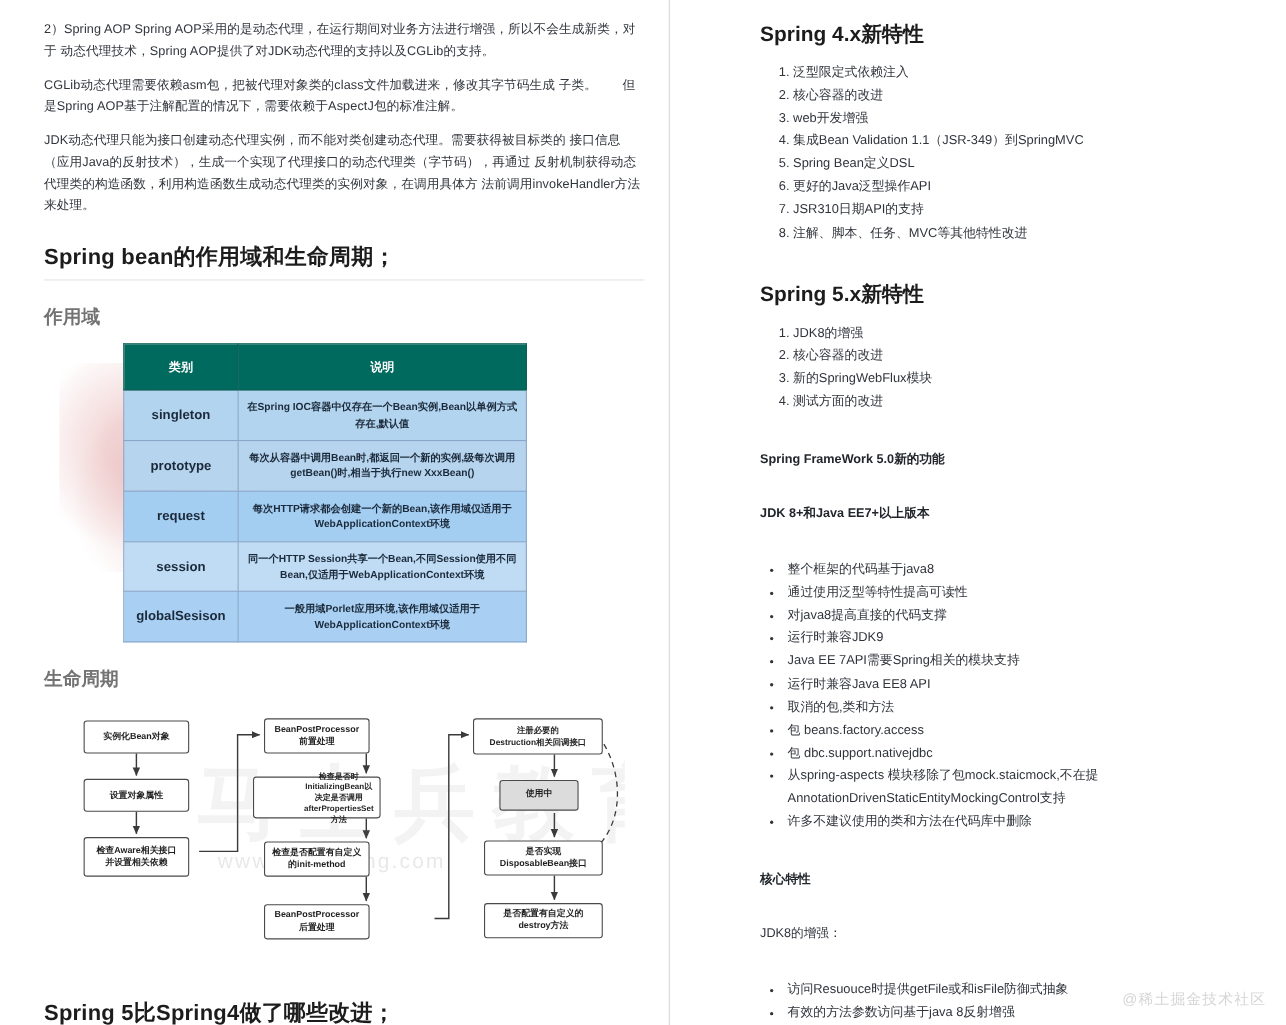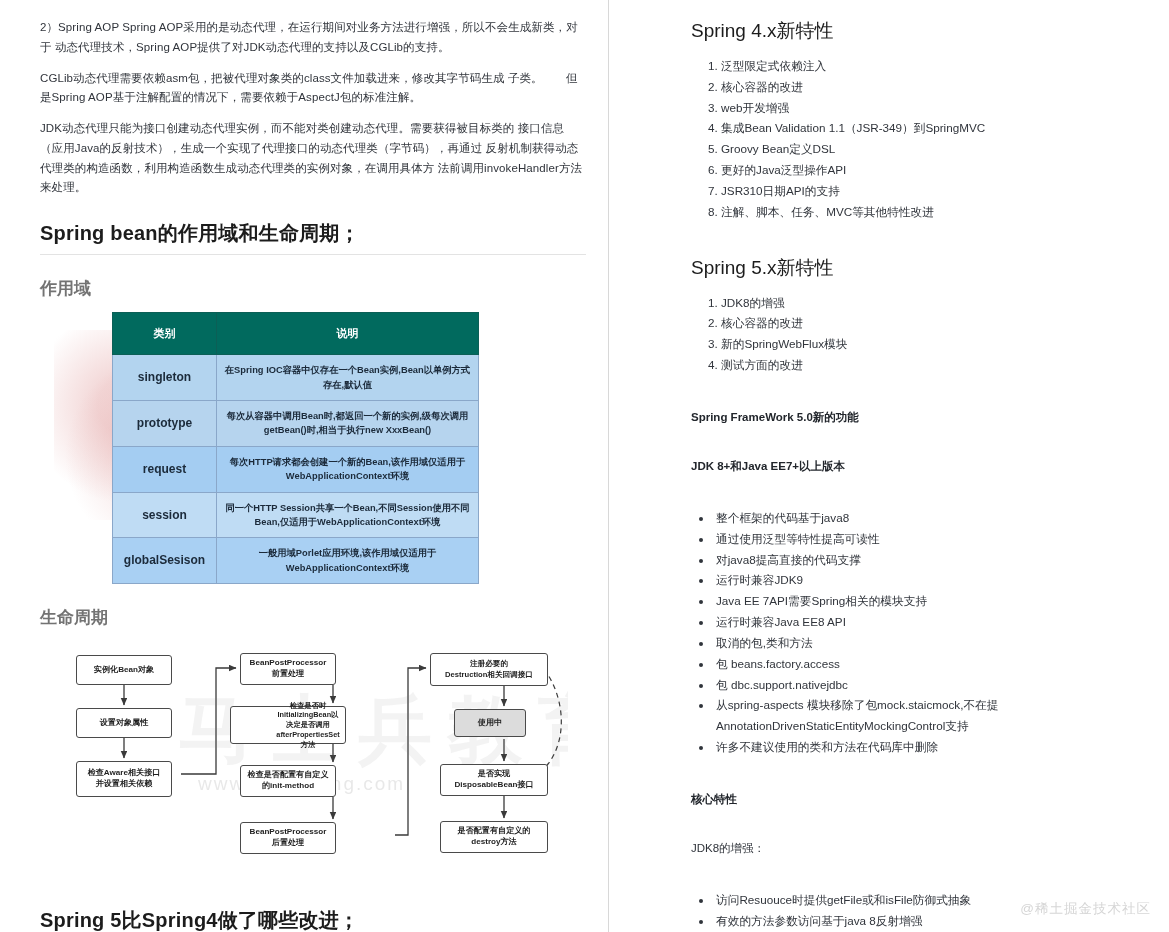--- a/index.html
+++ b/index.html
@@ -29,21 +29,21 @@
     letter-spacing:.1px;
   }
   h2.h-major{
     font-size:20px;font-weight:bold;color:#1c1c1c;margin:22px 0 0 0;
     padding-bottom:7px;border-bottom:1px solid #e3e3e3;letter-spacing:.2px;
   }
   h3.h-sub-lg{
     font-size:17px;font-weight:bold;color:#737373;margin:22px 0 12px 0;
   }
   h2.h-right{
-    font-size:19px;font-weight:normal;color:#1c1c1c;margin:0 0 12px 0;
+    font-size:19px;font-weight:bold;color:#1c1c1c;margin:0 0 12px 0;
   }
   h2.h-right.second{margin-top:32px;}
   .h-bold-small{font-size:11.5px;font-weight:bold;color:#22262c;margin:0;}
   .plain-small{font-size:11.5px;color:#30343b;margin:0;}
 
   ol.num{margin:0 0 0 4px;padding-left:26px;}
   ol.num li{font-size:11.7px;line-height:1.78;color:#30343b;}
   ul.bul{margin:0;padding-left:22px;list-style:disc;}
   ul.bul li{font-size:11.7px;line-height:1.78;color:#30343b;padding-left:3px;}
 
@@ -234,21 +234,21 @@
 
   <div class="col-right">
     <div class="inner-right">
 
       <h2 class="h-right">Spring 4.x新特性</h2>
       <ol class="num">
         <li>泛型限定式依赖注入</li>
         <li>核心容器的改进</li>
         <li>web开发增强</li>
         <li>集成Bean Validation 1.1（JSR-349）到SpringMVC</li>
-        <li>Groovy Bean定义DSL</li>
+        <li>Spring Bean定义DSL</li>
         <li>更好的Java泛型操作API</li>
         <li>JSR310日期API的支持</li>
         <li>注解、脚本、任务、MVC等其他特性改进</li>
       </ol>
 
       <h2 class="h-right second">Spring 5.x新特性</h2>
       <ol class="num">
         <li>JDK8的增强</li>
         <li>核心容器的改进</li>
         <li>新的SpringWebFlux模块</li>

